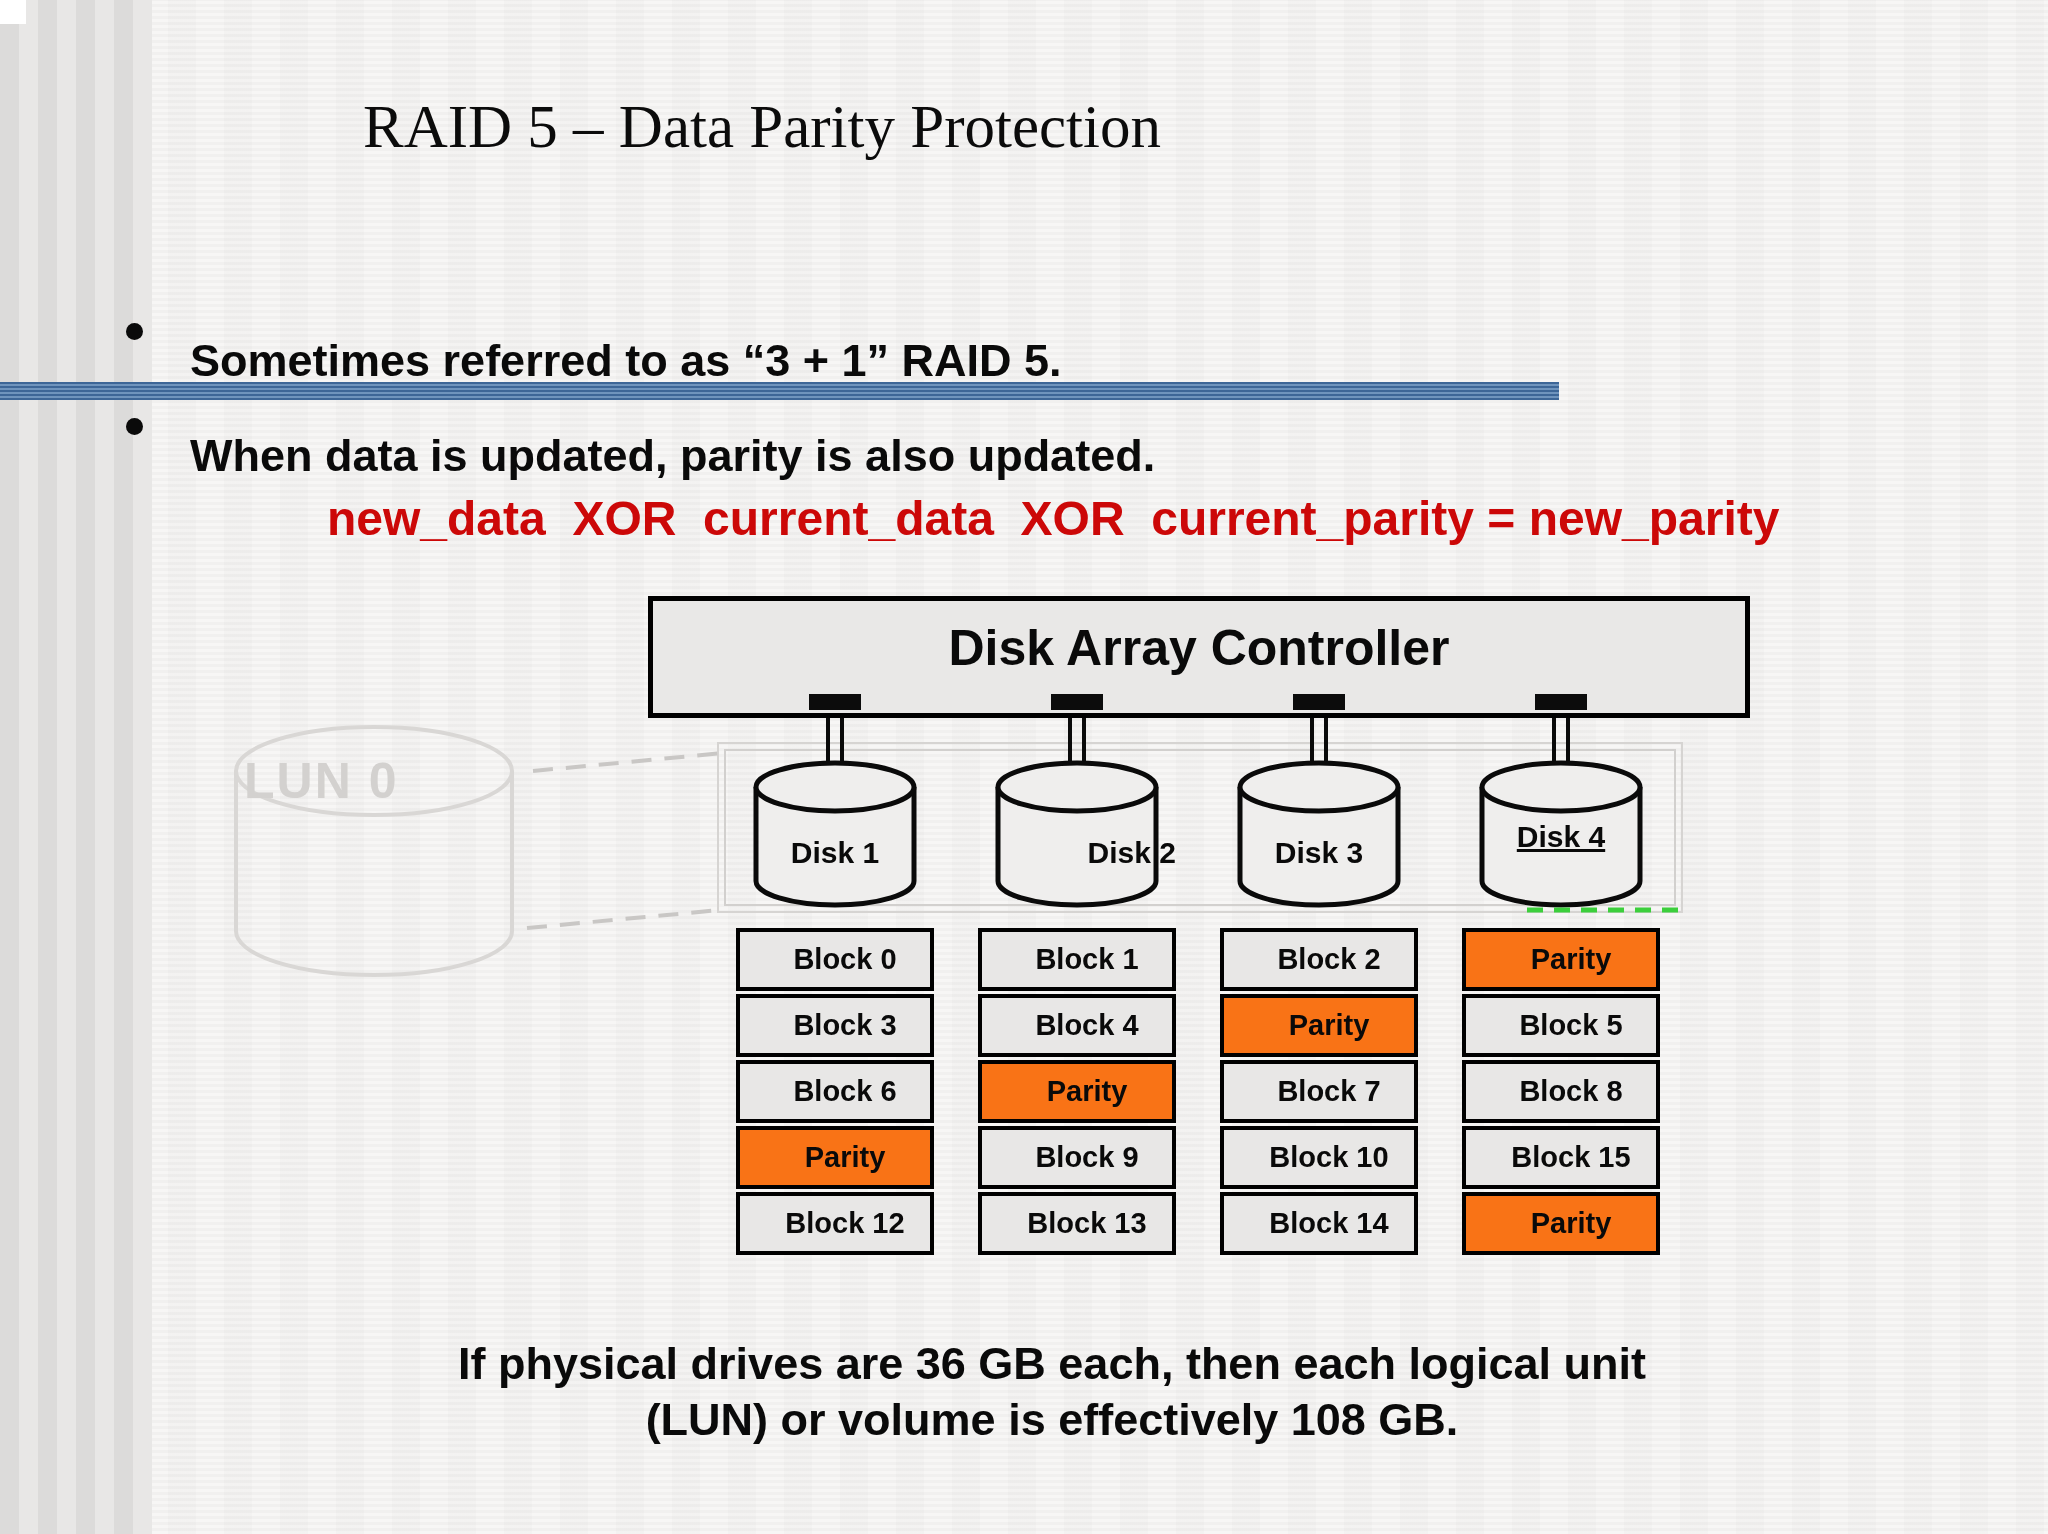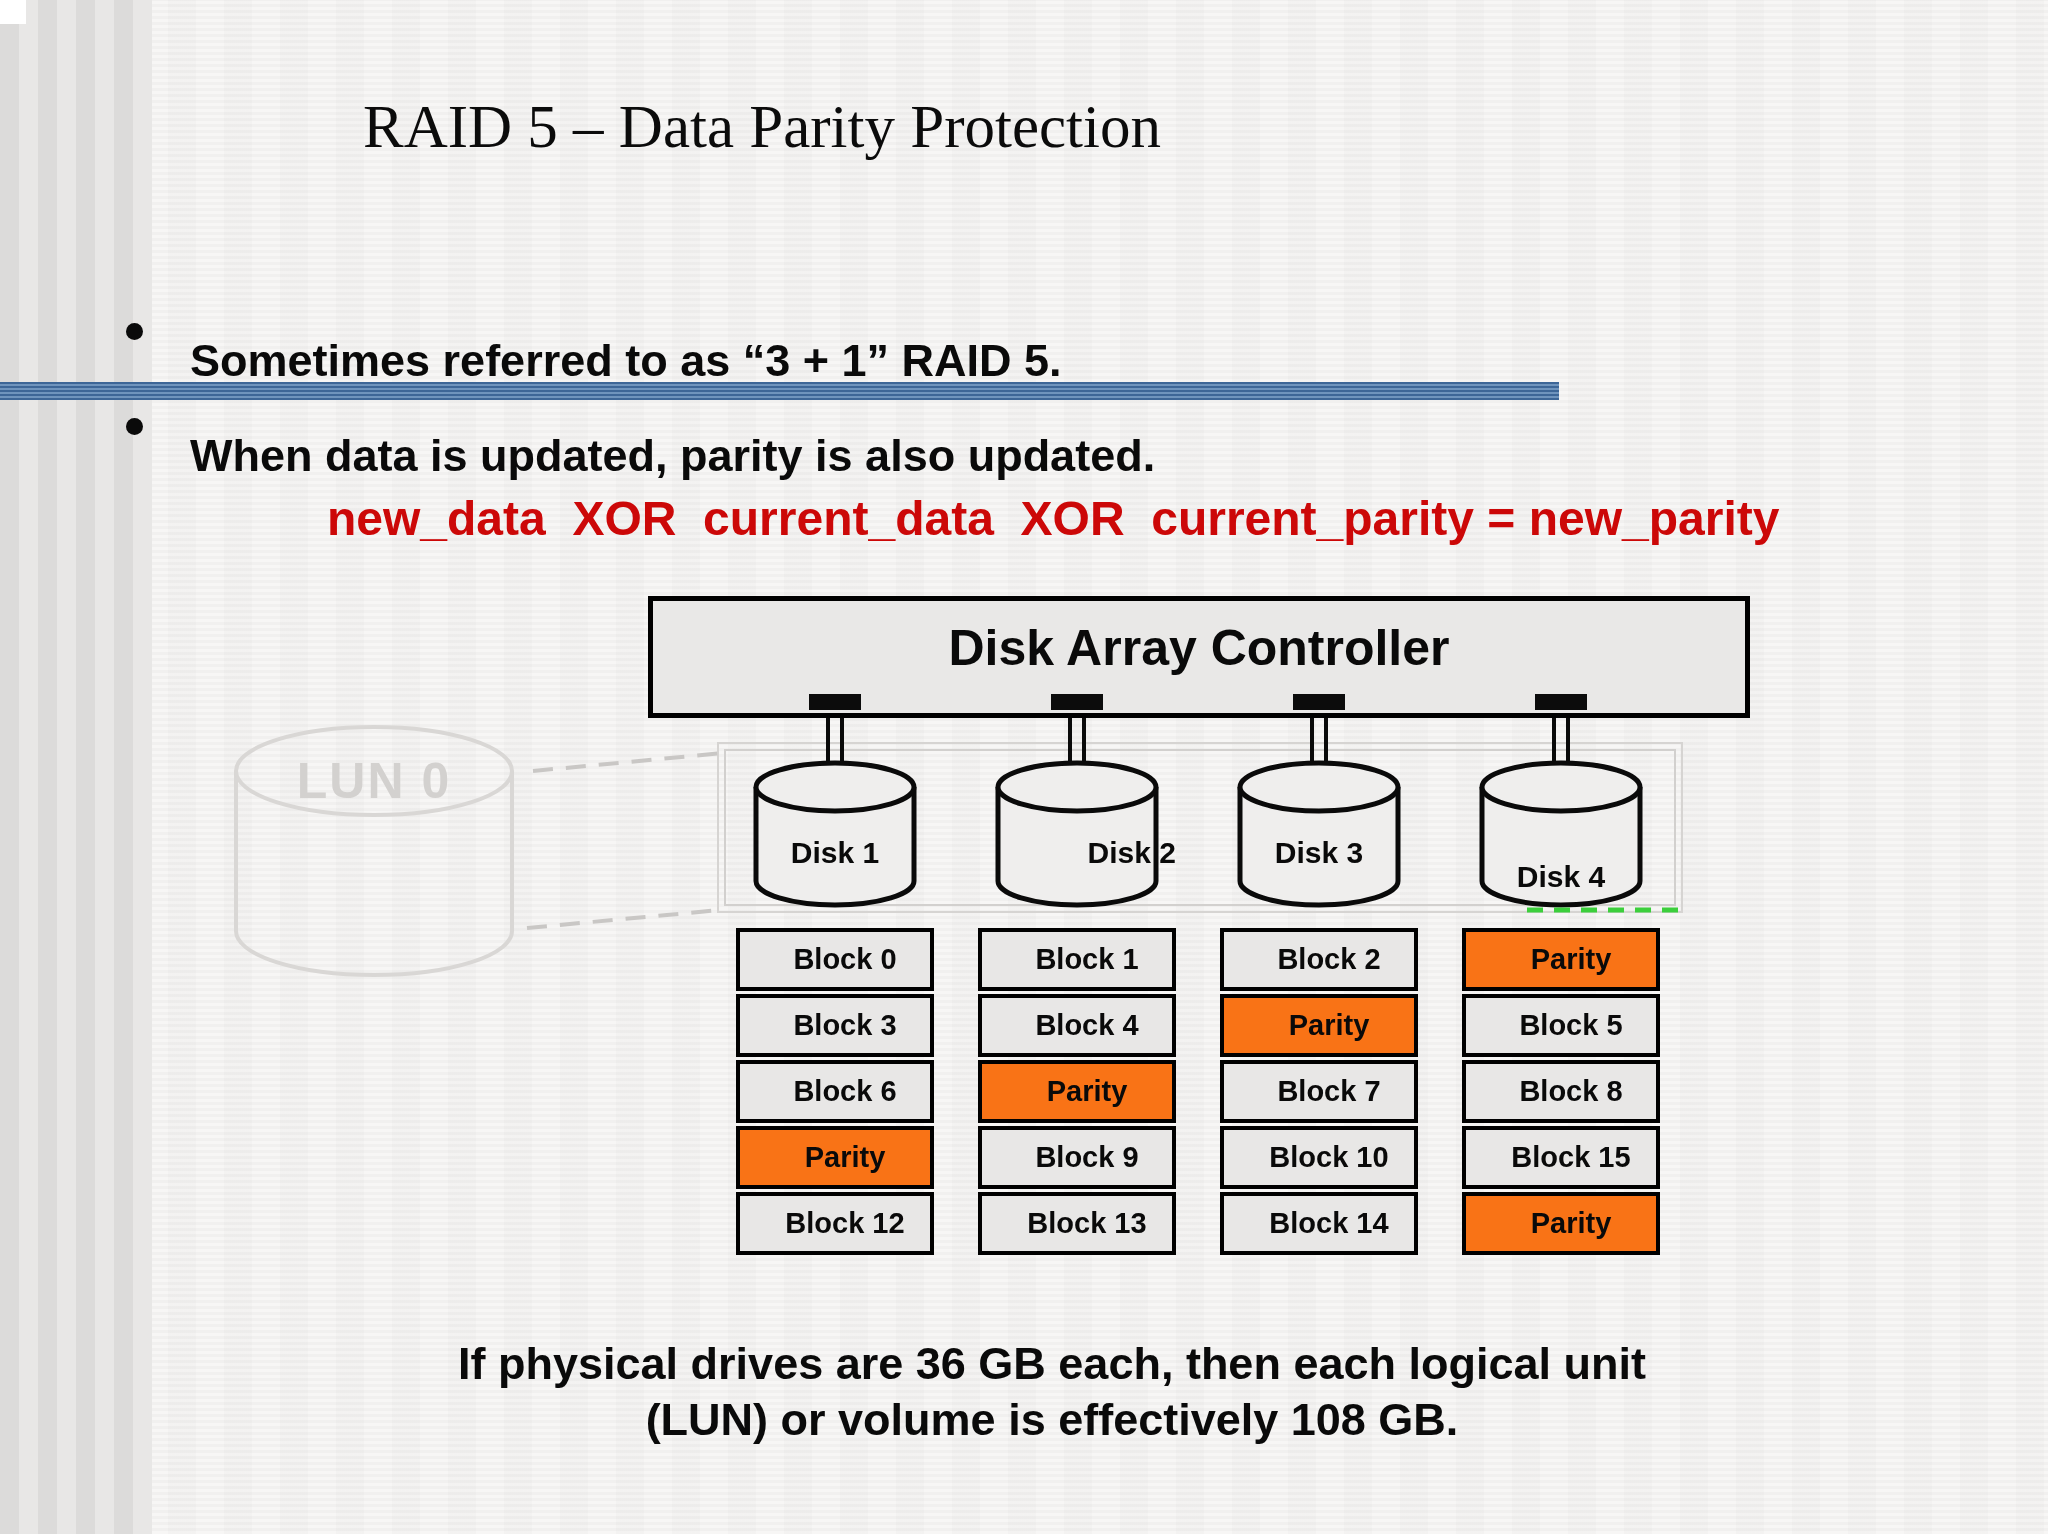--- a/index.html
+++ b/index.html
@@ -55,21 +55,21 @@
   .enclosure{
     left:724px;top:749px;width:952px;height:157px;box-sizing:border-box;
     border:2px solid #d2d0ce;outline:2px solid #d6d4d2;outline-offset:5px;
   }
 
   .disk-label{
     width:198px;text-align:center;font-size:30px;font-weight:bold;color:#0a0a0a;
   }
 
   .lun-label{
-    left:244px;top:752px;width:260px;text-align:center;
+    left:244px;top:752px;width:260px;
     font-size:50px;font-weight:bold;color:#d3d1cf;letter-spacing:2px;
   }
 
   
   .col{width:198px;}
   .cell{
     width:198px;height:63px;box-sizing:border-box;margin-bottom:3px;
     background:#e8e7e6;border:4px solid #000;
     display:flex;align-items:center;justify-content:center;
     font-size:29px;font-weight:bold;color:#0a0a0a;padding-left:20px;
@@ -148,21 +148,21 @@
   <div class="controller-label">Disk Array Controller</div>
 </div>
 <div class="abs port" style="left:809px;top:694px;"></div>
 <div class="abs port" style="left:1051px;top:694px;"></div>
 <div class="abs port" style="left:1293px;top:694px;"></div>
 <div class="abs port" style="left:1535px;top:694px;"></div>
 
 <div class="abs disk-label" style="left:736px;top:836px;">Disk 1</div>
 <div class="abs disk-label" style="left:978px;top:836px;text-align:right;">Disk 2</div>
 <div class="abs disk-label" style="left:1220px;top:836px;">Disk 3</div>
-<div class="abs disk-label" style="left:1462px;top:860px;">Disk 4</div>
+<div class="abs disk-label" style="left:1462px;top:820px;text-decoration:underline;">Disk 4</div>
 
 <div class="abs lun-label">LUN 0</div>
 
 <div class="abs col" style="left:736px;top:928px;">
   <div class="cell">Block 0</div>
   <div class="cell">Block 3</div>
   <div class="cell">Block 6</div>
   <div class="cell cell--parity">Parity</div>
   <div class="cell">Block 12</div>
 </div>

